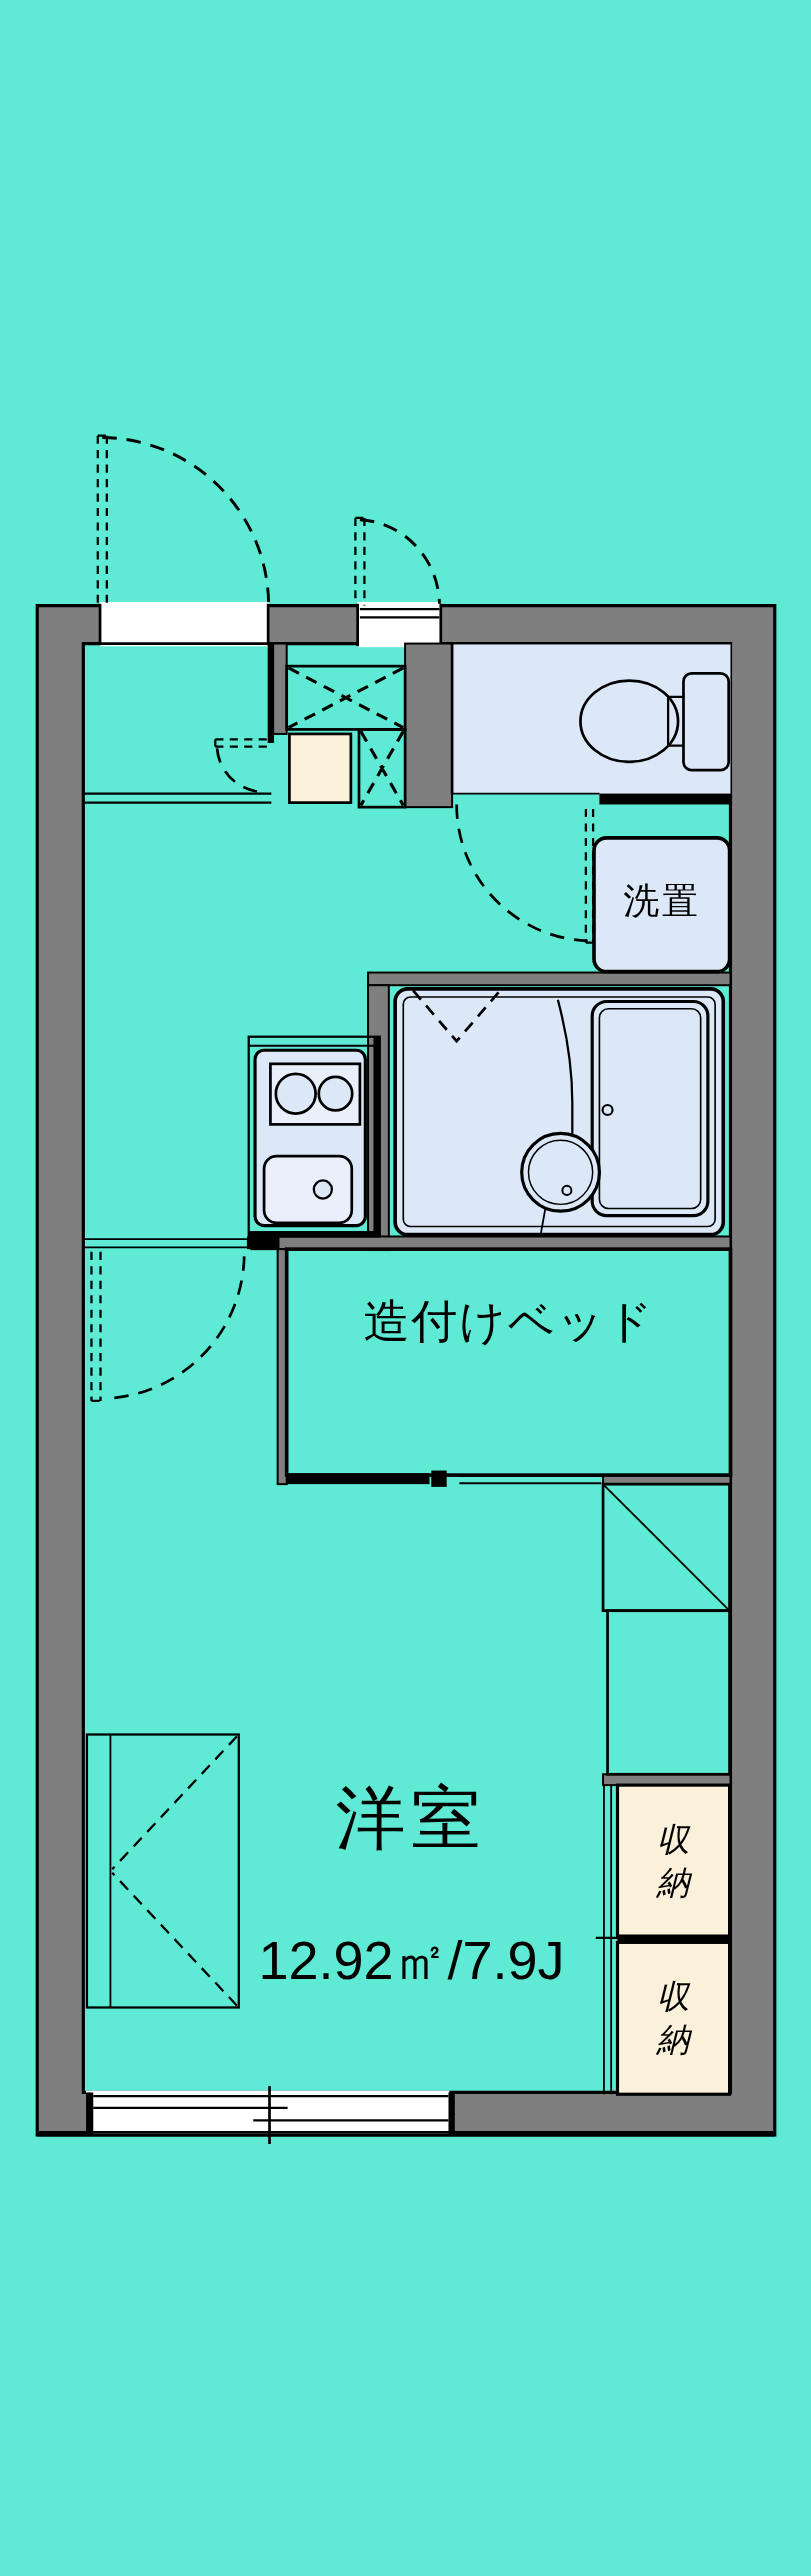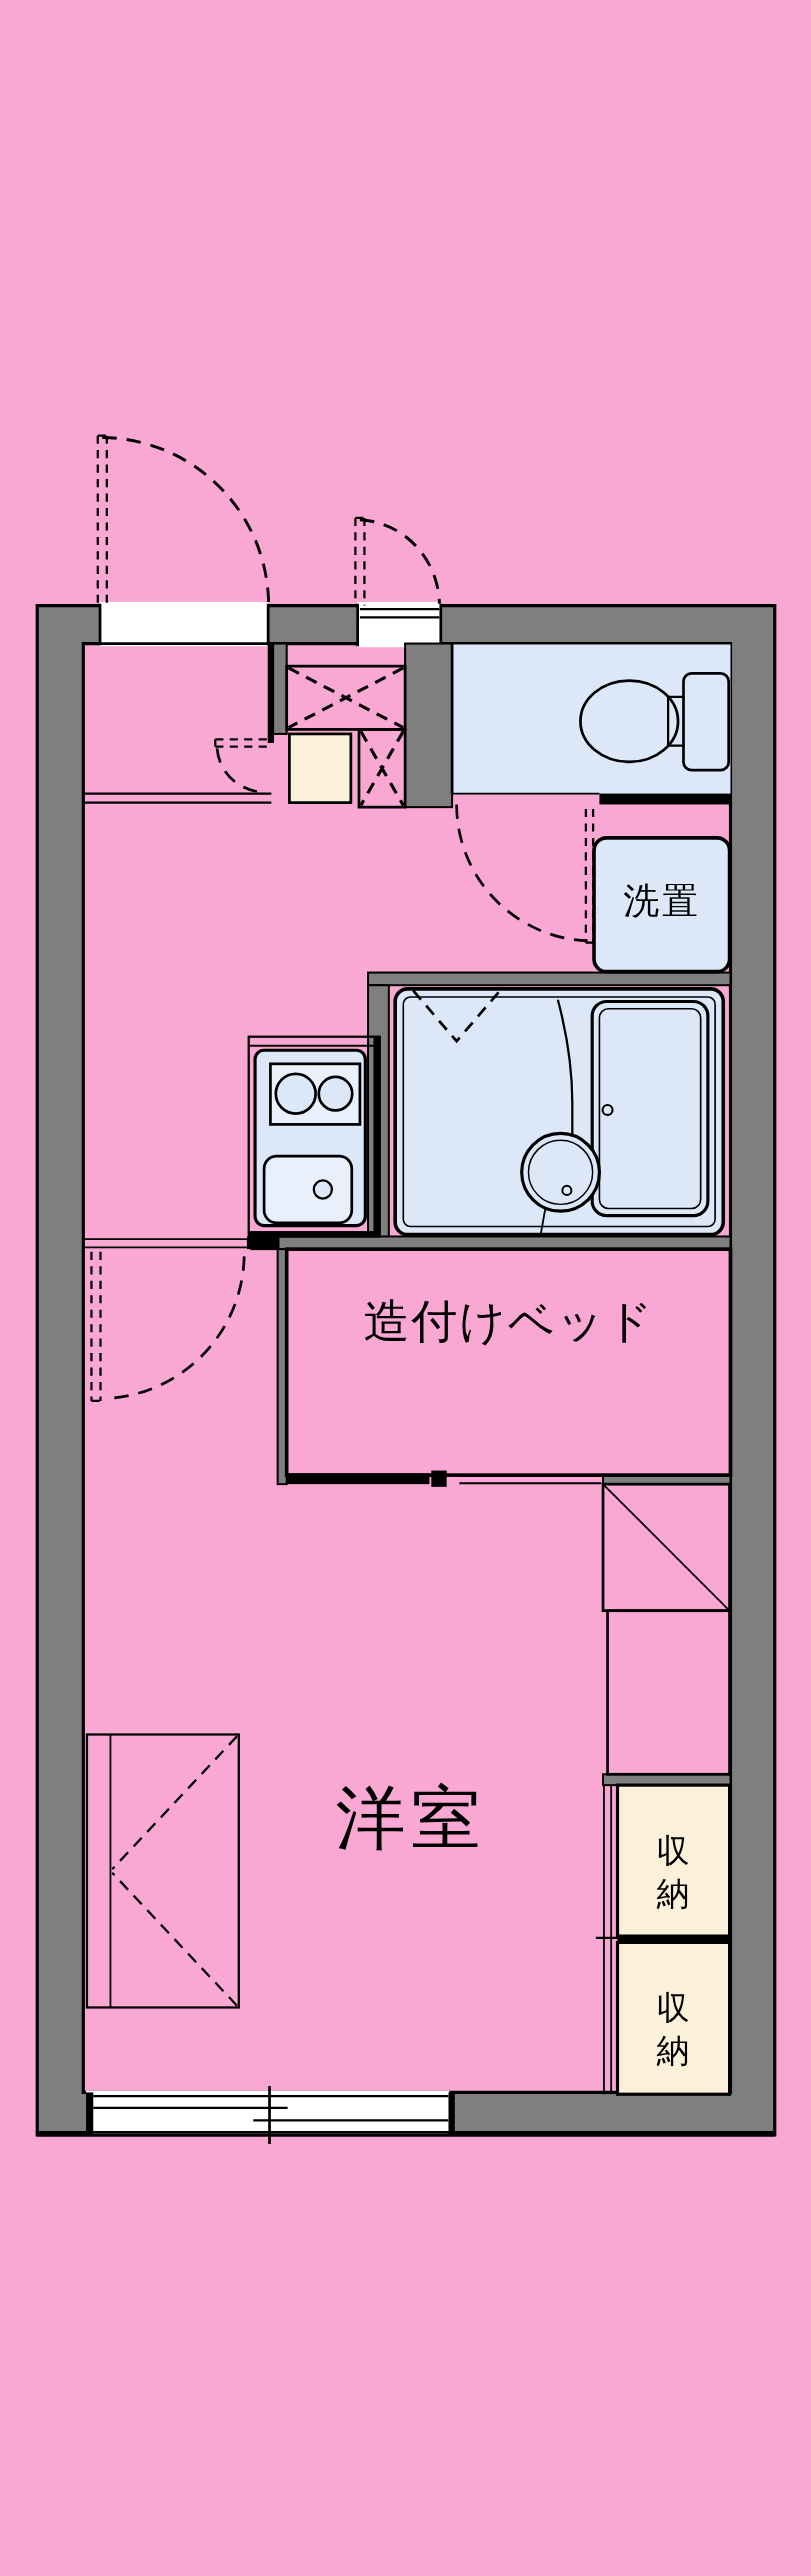--- a/index.html
+++ b/index.html
@@ -1,35 +1,35 @@
 <!DOCTYPE html>
 <html style="font-size:14.5px"><head>
 <meta charset="utf-8">
 <style>
   html,body{margin:0;padding:0;background:#ffffff;}
-  #canvas{position:relative;width:812px;height:2576px;background:#f9a8d4;overflow:hidden;
+  #canvas{position:relative;width:812px;height:2576px;background:#5eead4;overflow:hidden;
           font-family:"Liberation Sans", sans-serif;color:#000;}
   svg{position:absolute;left:0;top:0;}
   .wall{fill:#7f7f7f;stroke:#000;stroke-width:3.5;}
   .wallNoStroke{fill:#7f7f7f;stroke:#000;stroke-width:2.2;}
   .blk{fill:#000;stroke:none;}
   .blue{fill:#dce8f8;}
   .blueLight{fill:#e9f0fb;}
   .cream{fill:#fbf0d9;}
   .ln{stroke:#000;fill:none;}
   .dash{stroke:#000;fill:none;stroke-dasharray:16 11;}
   .dashS{stroke:#000;fill:none;stroke-dasharray:9 7;}
   .dashX{stroke:#000;fill:none;stroke-dasharray:13 9;}
   .label{position:absolute;text-align:center;line-height:1.05;}
   .bedlabel{font-size:46px;line-height:1.33;letter-spacing:1.8px;}
   .roomname{font-size:70px;letter-spacing:5.4px;}
   .roomarea{font-size:54px;}
   .washer{font-size:36px;letter-spacing:2.7px;}
   .storage{font-size:33px;line-height:1.3;}
-  .storage .inner{width:38px;margin:11px auto;word-break:break-all;}
+  .storage .inner{width:38px;margin:0 auto;word-break:break-all;font-style:italic;}
 </style>
 </head>
 <body>
 
 <div id="canvas">
 <svg width="812" height="2576" viewBox="0 0 898 2850">
 
   <path class="wall" fill-rule="evenodd" d="M41,670 H857 V2362 H41 Z M92,712 H808 V2315 H92 Z"></path>
 
   <rect x="110" y="666" width="187" height="49" fill="#fff"></rect>
@@ -140,20 +140,21 @@
   </g>
 </svg>
 
   <div class="label washer" style="left:594px;top:882px;width:136px;">洗置</div>
 
   <div class="label bedlabel" style="left:287px;top:1291px;width:444px;">
     <div>造付けベッド</div>
   </div>
 
   <div class="label roomname" style="left:176px;top:1782px;width:470px;">洋室</div>
+  <div class="label roomarea" style="left:136px;top:1932px;width:551px;">12.92㎡/7.9J</div>
 
   <div class="label storage" style="left:617px;top:1819px;width:112px;">
     <div class="inner">収納</div>
   </div>
   <div class="label storage" style="left:617px;top:1976px;width:112px;">
     <div class="inner">収納</div>
   </div>
 </div>
 
 

